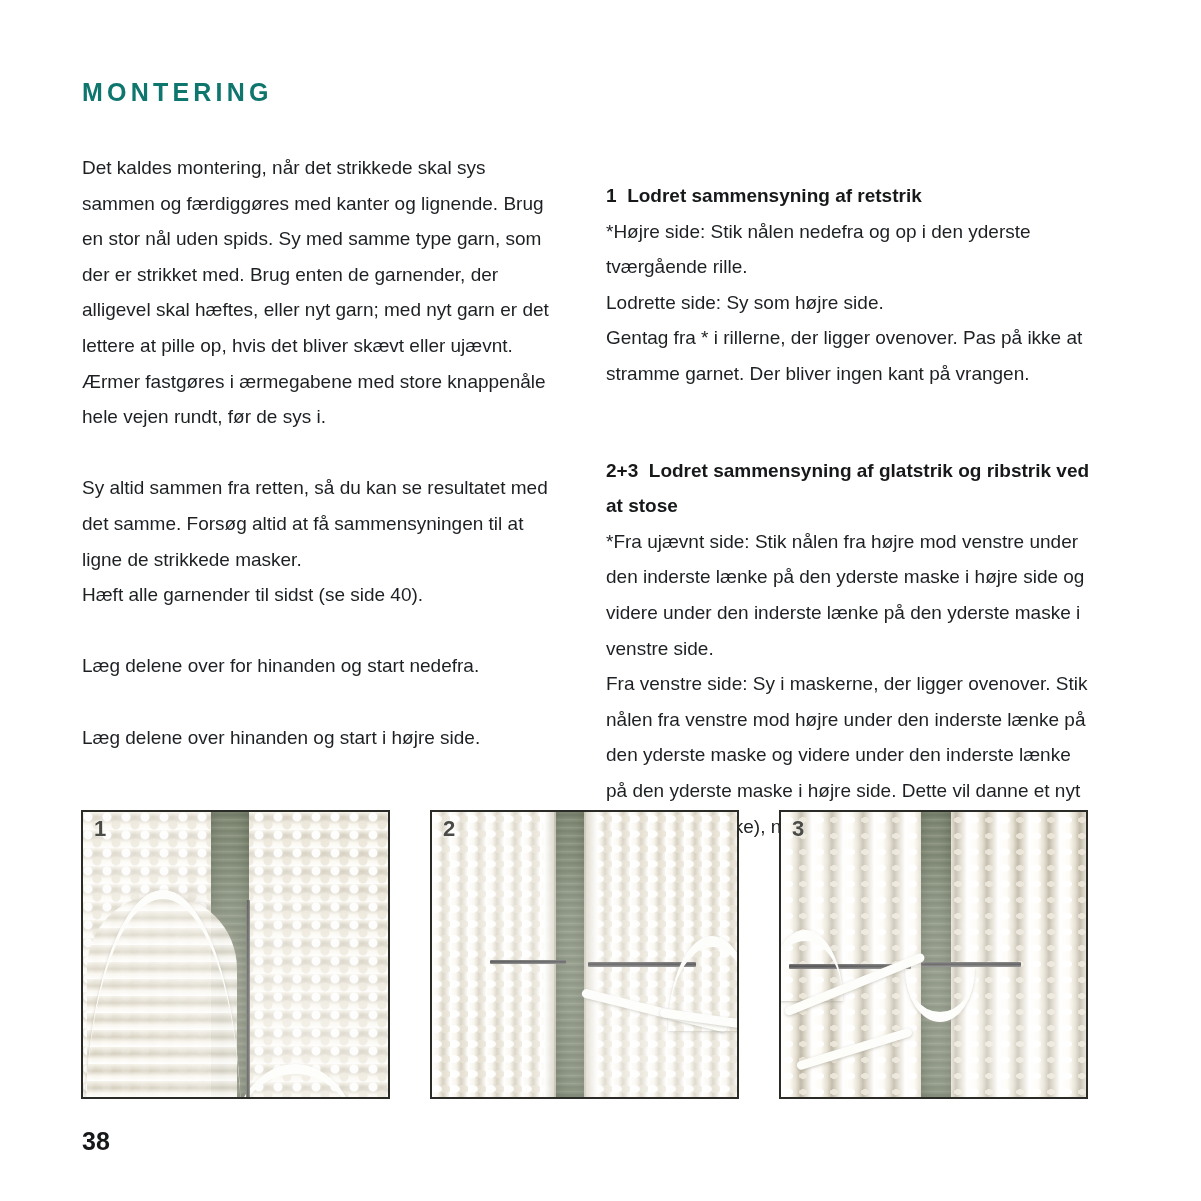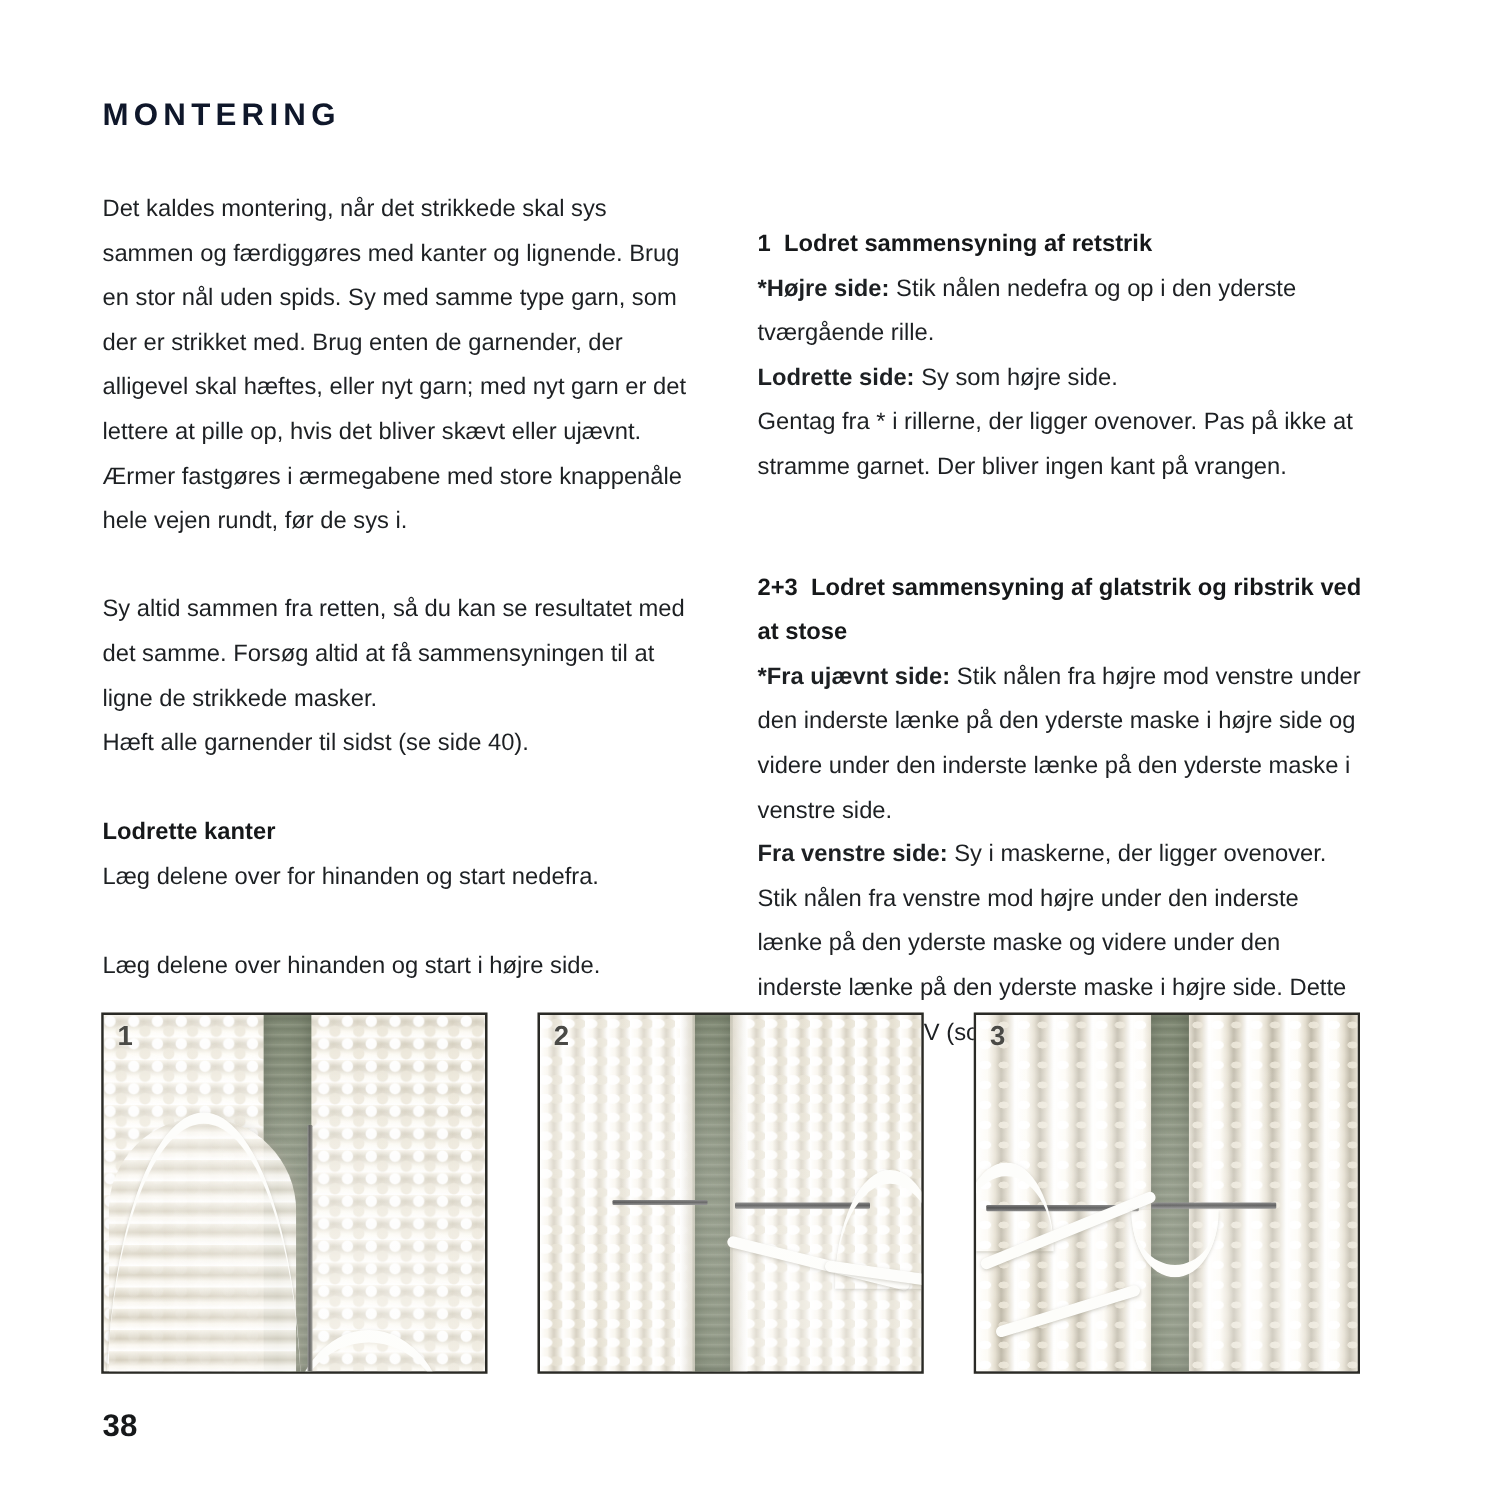--- a/index.html
+++ b/index.html
@@ -25,21 +25,21 @@
   }
 
   
   .page-title {
     position: absolute;
     left: 82px;
     top: 78px;
     font-size: 25px;
     font-weight: bold;
     letter-spacing: 4.2px;
-    color: #0f172a;
+    color: #0f766e;
     text-align: right;
   }
 
   
   .col {
     position: absolute;
     top: 150px;
     font-size: 19px;
     line-height: 35.6px;
     color: #1d2023;
@@ -49,21 +49,21 @@
 
   .para { margin: 0 0 0 0; }
   .para + .para { margin-top: 0; }
   .spacer { height: 35.6px; }
   .spacer-sm { height: 33px; }
 
   .sub-heading {
     font-weight: bold;
     color: #16181a;
   }
-  .lead { font-weight: bold; text-align: center; }
+  .lead { font-weight: normal; text-align: center; }
   .num  { font-weight: bold; }
 
   .heading-block { font-weight: bold; color: #16181a; margin-top: 28px; }
 
   
   .figures {
     position: absolute;
     left: 81px;
     top: 810px;
     width: 1008px;
@@ -259,21 +259,20 @@
 
   <div class="page-title">MONTERING</div>
 
   <div class="col col-left">
     <p class="para">Det kaldes montering, når det strikkede skal sys sammen og færdiggøres med kanter og lignende. Brug en stor nål uden spids. Sy med samme type garn, som der er strikket med. Brug enten de garnender, der alligevel skal hæftes, eller nyt garn; med nyt garn er det lettere at pille op, hvis det bliver skævt eller ujævnt.</p>
     <p class="para">Ærmer fastgøres i ærmegabene med store knappenåle hele vejen rundt, før de sys i.</p>
     <div class="spacer"></div>
     <p class="para">Sy altid sammen fra retten, så du kan se resultatet med det samme. Forsøg altid at få sammensyningen til at ligne de strikkede masker.</p>
     <p class="para">Hæft alle garnender til sidst (se side 40).</p>
     <div class="spacer"></div>
-    <p class="para sub-heading">Lodrette kanter</p>
     <p class="para">Læg delene over for hinanden og start nedefra.</p>
     <div class="spacer"></div>
     <p class="para">Læg delene over hinanden og start i højre side.</p>
   </div>
 
   <div class="col col-right">
 
     <p class="para heading-block">
       <span class="num">1</span><span>&nbsp;&nbsp;</span><span>Lodret sammensyning af retstrik</span>
     </p>

